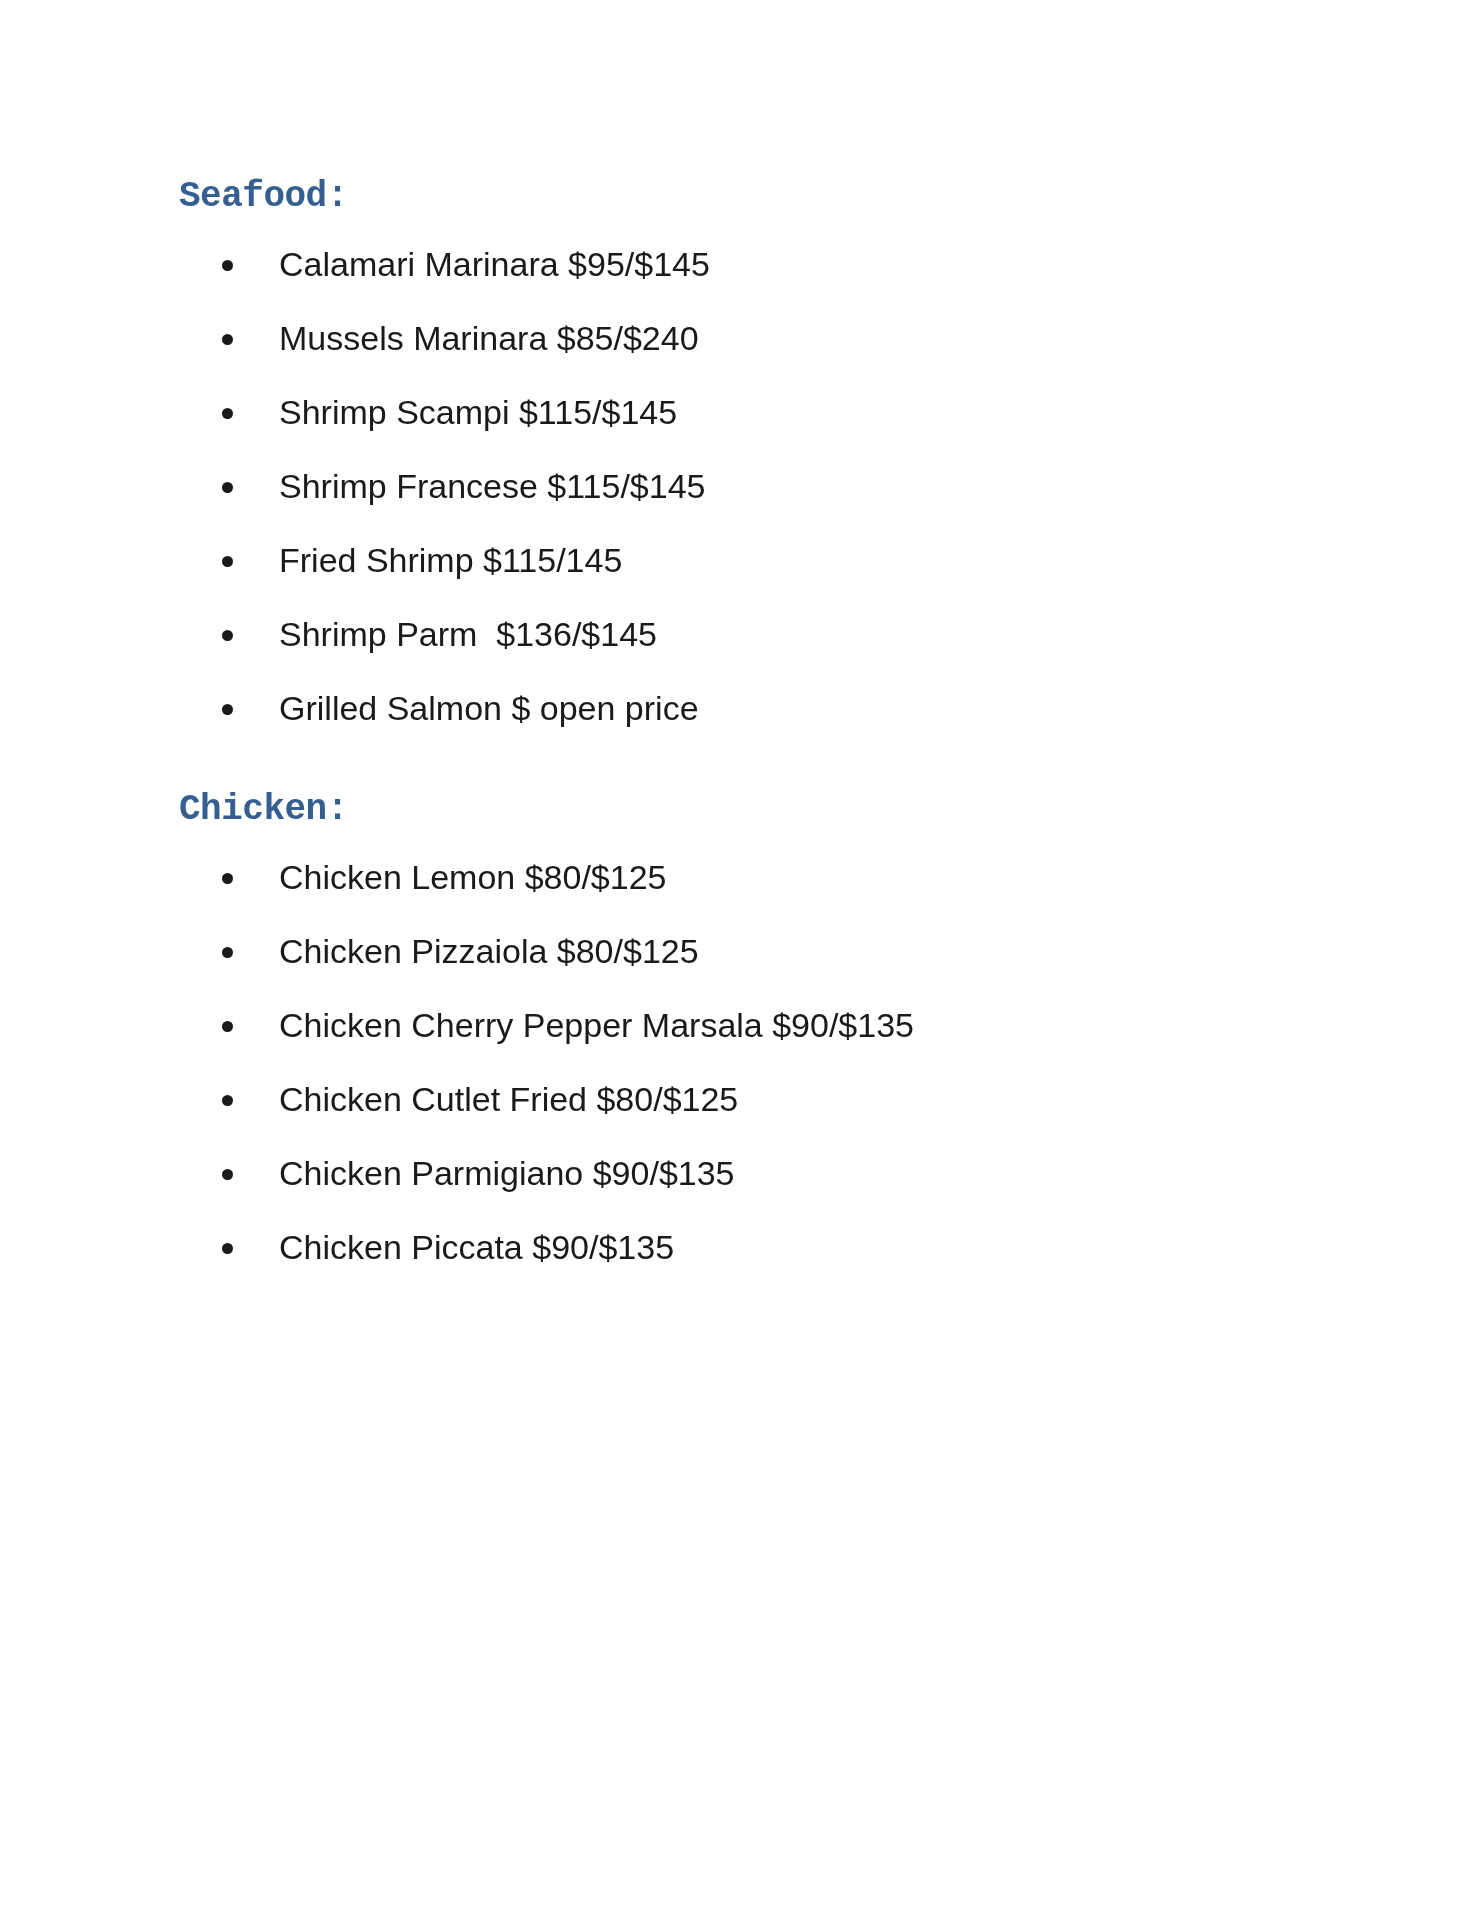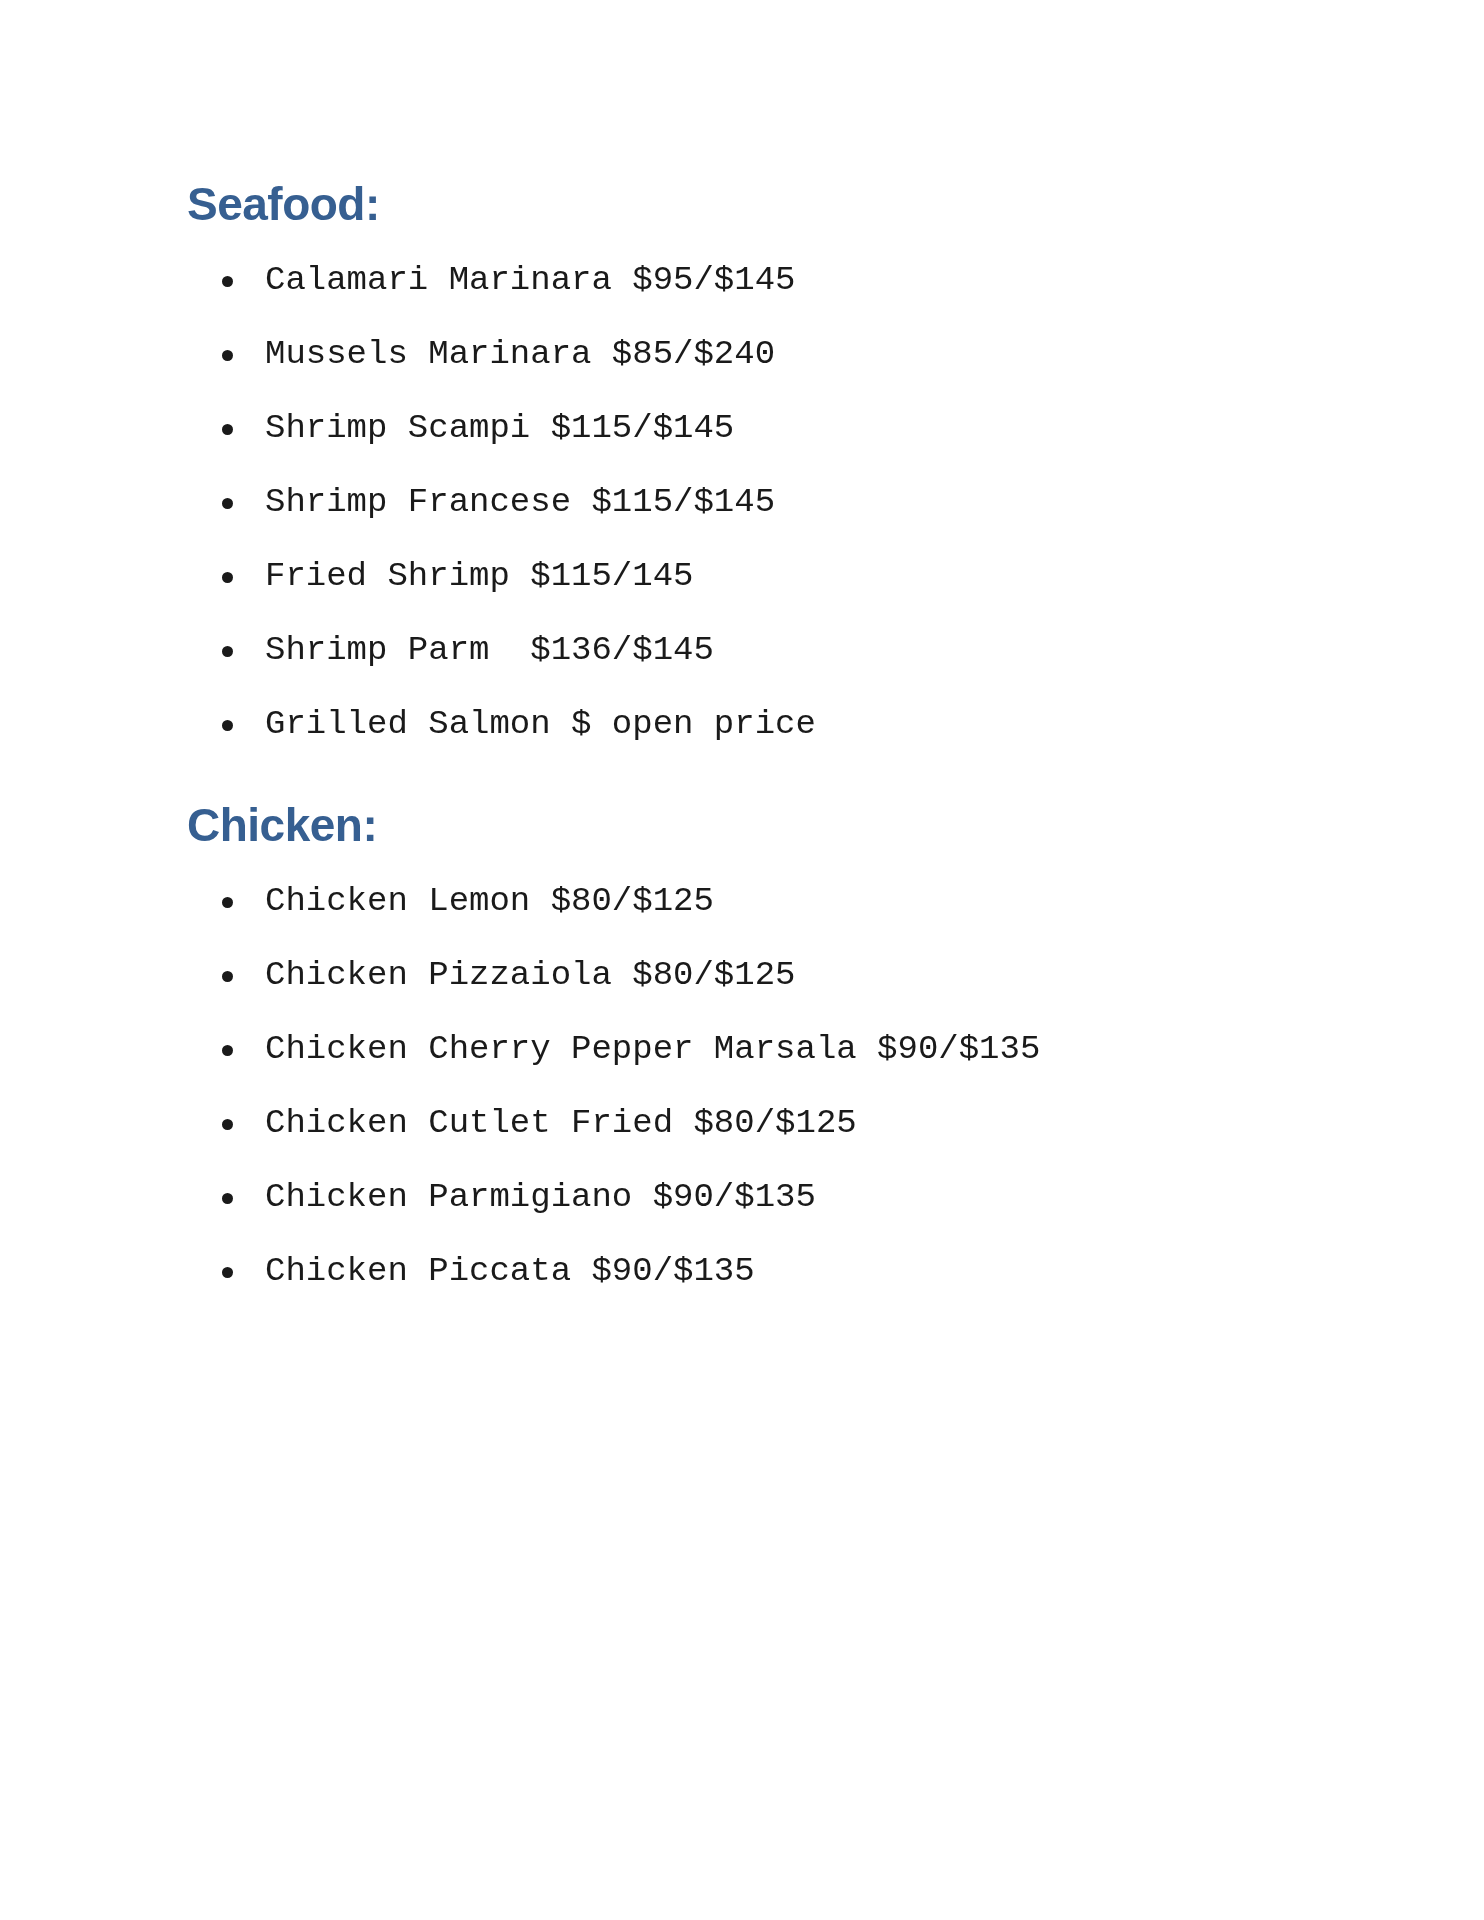--- a/index.html
+++ b/index.html
@@ -15,24 +15,24 @@
     font-family: "Liberation Sans", sans-serif;
     overflow: hidden;
   }
   .content {
     position: absolute;
     top: 165px;
     left: 175px;
     right: 60px;
   }
   .section-heading {
-    margin: 12px;
-    font-family: Liberation Sans, sans-serif;
+    margin: 4px;
+    font-family: Liberation Mono, monospace;
     font-weight: bold;
-    font-size: 46px;
+    font-size: 36px;
     line-height: 55px;
     color: var(--heading-color, #365f91);
     letter-spacing: -0.5px;
   }
   .section + .section .section-heading {
     margin-top: 36px;
   }
   ul.menu-list {
     list-style: none;
     margin: 0;
@@ -45,26 +45,25 @@
   }
   .bullet {
     flex: none;
     width: 11px;
     height: 11px;
     border-radius: 50%;
     background: var(--body-color, #1a1a1a);
     margin-left: 47px;
   }
   .item-label {
-    margin-left: 32px;
+    margin-left: 46px;
     font-size: 34px;
     line-height: 1.1;
     color: var(--body-color, #1a1a1a);
     white-space: pre-wrap;
-    font-family: Liberation Mono, monospace;
   }
 </style>
 </head>
 <body>
 
 <div class="page" style="--page-bg: #ffffff; --heading-color: #365f91; --body-color: #1a1a1a;">
   <div class="content">
 
     <section class="section">
       <h2 class="section-heading">Seafood:</h2>

